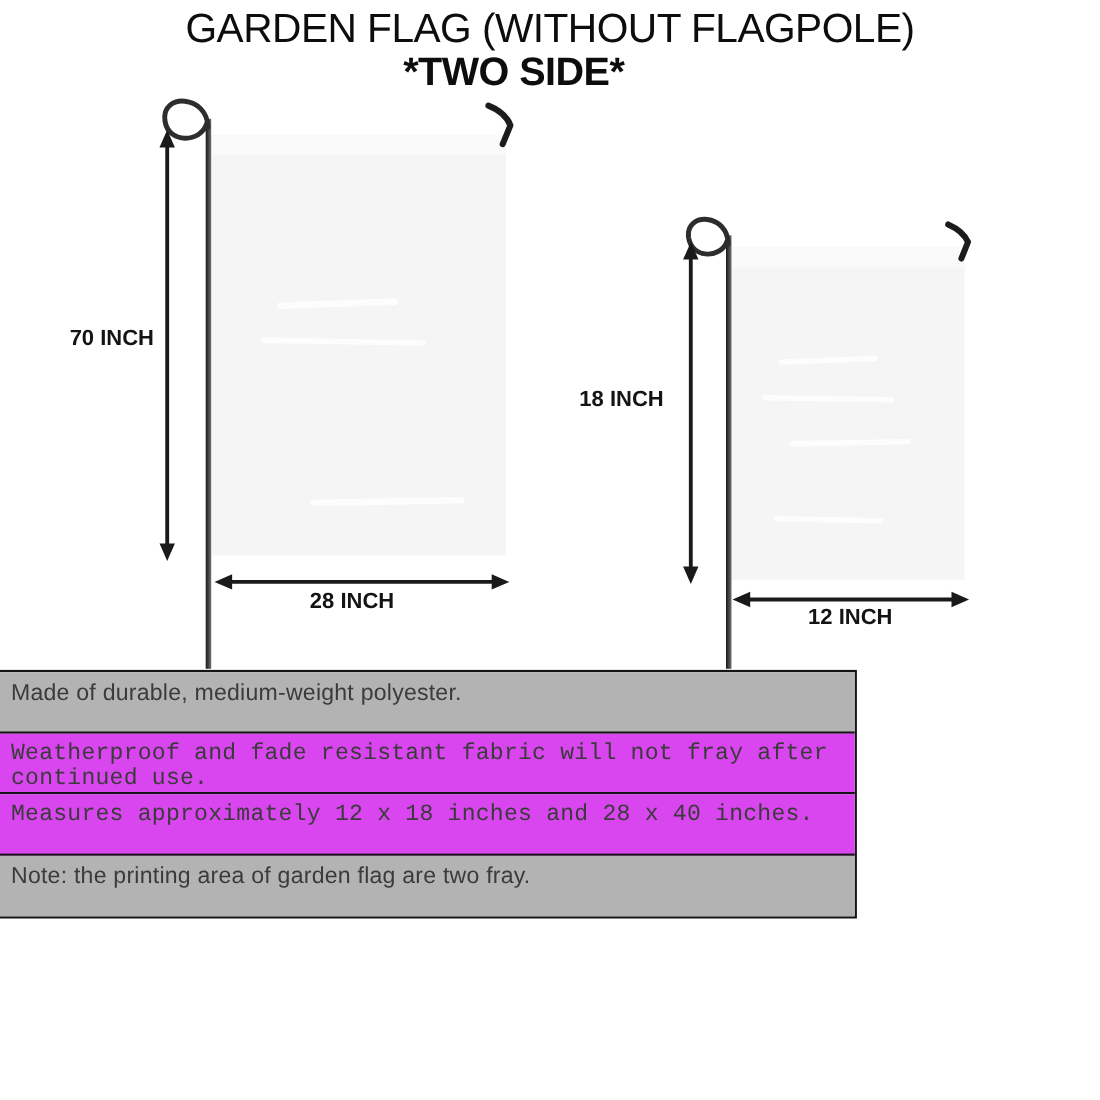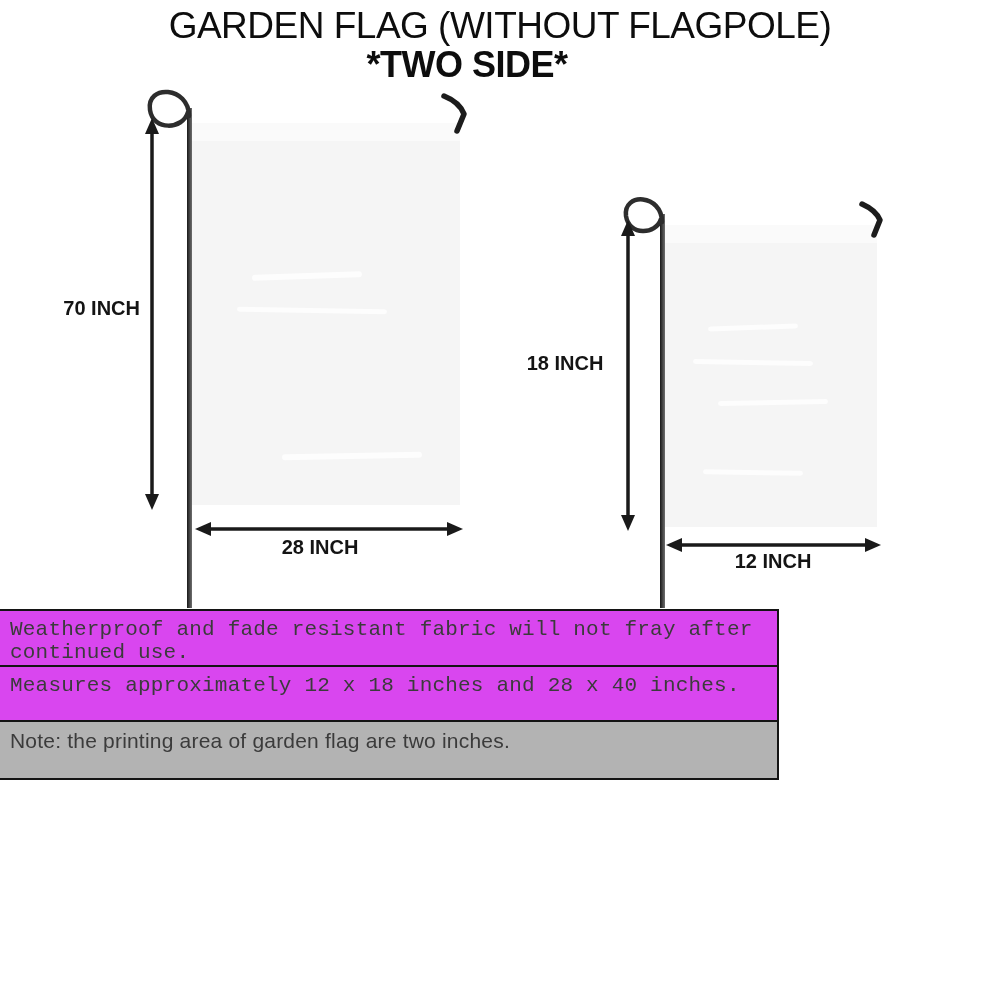--- a/index.html
+++ b/index.html
@@ -111,16 +111,17 @@
     <polygon points="881,545 865,538 865,552" fill="#1a1a1a"></polygon>
   </g>
 </svg>
 
 <div class="dim-label lbl-40">70 INCH</div>
 <div class="dim-label lbl-28">28 INCH</div>
 <div class="dim-label lbl-18">18 INCH</div>
 <div class="dim-label lbl-12">12 INCH</div>
 
 <div class="feature-table">
+  <div class="feature-row gray">Made of durable, medium-weight polyester.</div>
   <div class="feature-row white">Weatherproof and fade resistant fabric will not fray after continued use.</div>
   <div class="feature-row white">Measures approximately 12 x 18 inches and 28 x 40 inches.</div>
-  <div class="feature-row gray">Note: the printing area of garden flag are two inches.</div>
+  <div class="feature-row gray">Note: the printing area of garden flag are two fray.</div>
 </div>
 
 </body></html>

